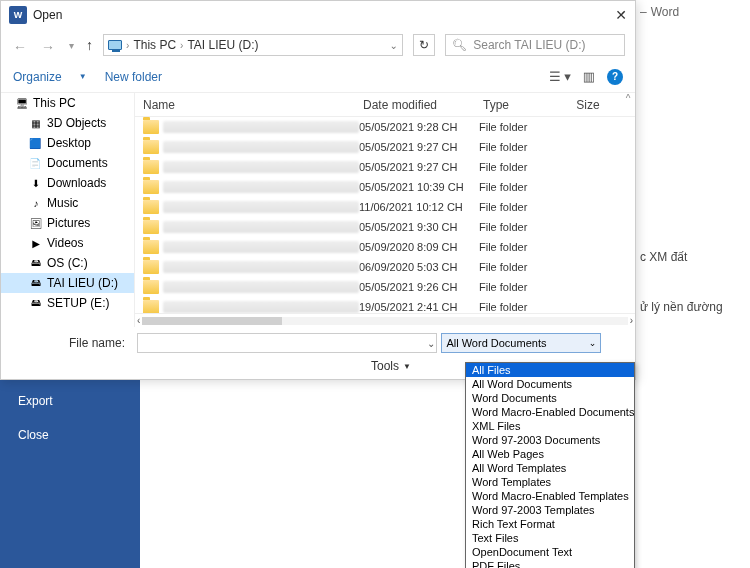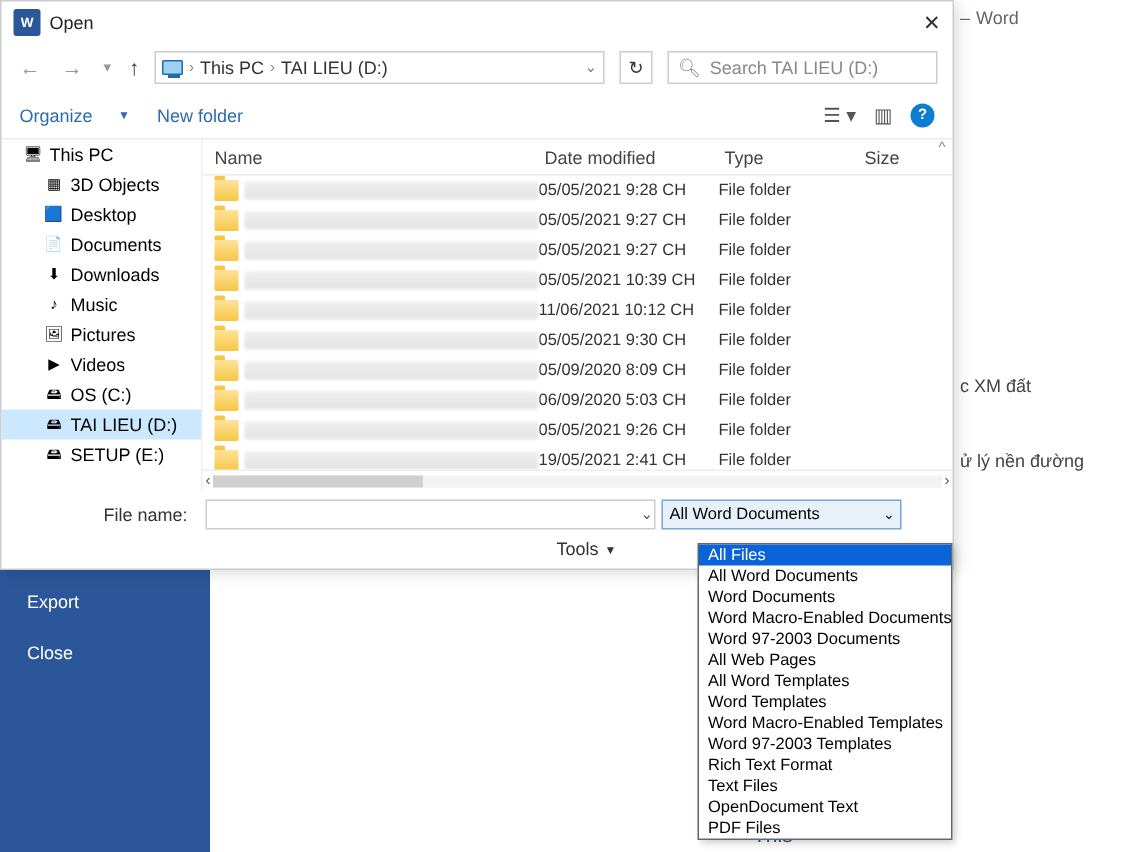--- a/index.html
+++ b/index.html
@@ -299,20 +299,21 @@
       </span>
     </div>
   </div>
 </div>
 
 <div class="dropdown" id="dropdown">
     <div class="dropdown-item sel">All Files</div>
     <div class="dropdown-item">All Word Documents</div>
     <div class="dropdown-item">Word Documents</div>
     <div class="dropdown-item">Word Macro-Enabled Documents</div>
+    <div class="dropdown-item">XML Files</div>
     <div class="dropdown-item">Word 97-2003 Documents</div>
     <div class="dropdown-item">All Web Pages</div>
     <div class="dropdown-item">All Word Templates</div>
     <div class="dropdown-item">Word Templates</div>
     <div class="dropdown-item">Word Macro-Enabled Templates</div>
     <div class="dropdown-item">Word 97-2003 Templates</div>
     <div class="dropdown-item">Rich Text Format</div>
     <div class="dropdown-item">Text Files</div>
     <div class="dropdown-item">OpenDocument Text</div>
     <div class="dropdown-item">PDF Files</div>

